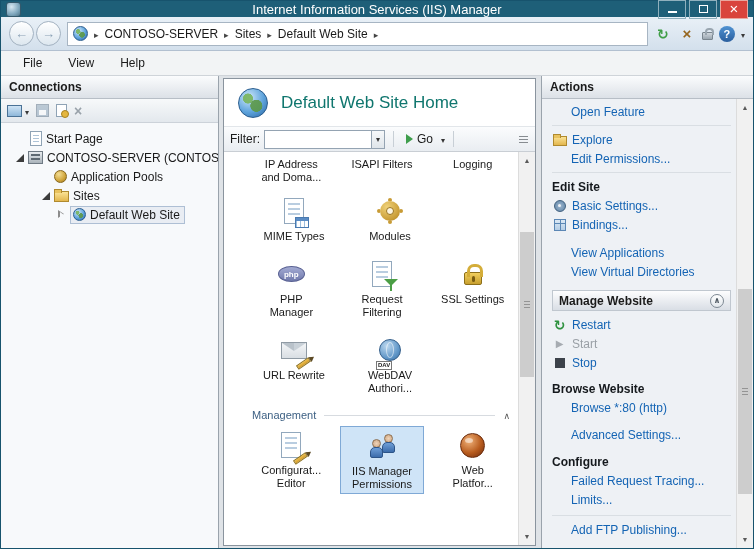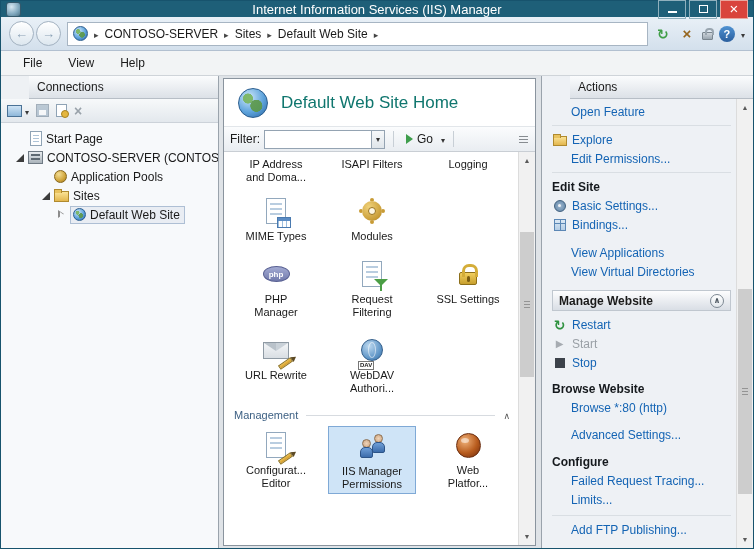--- a/index.html
+++ b/index.html
@@ -36,21 +36,21 @@
   .ab-help { width:16px; height:16px; border-radius:50%; background:linear-gradient(#4e92d2,#2b5f9e); color:#fff; font-size:11px; font-weight:bold; display:flex; align-items:center; justify-content:center; }
   .ab-help::before { content:"?"; }
   .ab-caret::before { content:"\25be"; font-size:8px; color:#3a3a3a; }
 
   
   .menubar { height:25px; background:#f2f4f5; border-bottom:1px solid #cfd4d9; display:flex; align-items:center; padding:0 10px; gap:2px; flex:none; }
   .menu-item { padding:3px 12px; }
 
   
   .content { flex:1; display:flex; min-height:0; background:#dfe3e7; }
-  .phead { height:23px; background:linear-gradient(#fbfcfd,#dce1e7); border-bottom:1px solid #b7bec6; font-weight:normal; padding:4px 8px; flex:none;margin-left:28px; }
+  .phead { height:23px; background:linear-gradient(#fbfcfd,#dce1e7); border-bottom:1px solid #b7bec6; font-weight:bold; padding:4px 8px; flex:none; }
 
   
   .connections { width:218px; flex:none; border-right:1px solid #9aa3ac; background:#eef1f4; display:flex; flex-direction:column; }
   .ctoolbar { height:24px; background:linear-gradient(#f7f9fa,#e3e8ed); border-bottom:1px solid #ccd2d9; display:flex; align-items:center; padding:0 6px; gap:7px; flex:none; }
   .ct-ic { position:relative; display:inline-block; }
   .ct-ic.connect { width:15px; height:12px; background:linear-gradient(#cfe4f5,#8fb8da); border:1px solid #4a7296; }
   .ct-caret::before { content:"\25be"; font-size:8px; color:#3a3a3a; margin-left:-4px; }
   .ct-ic.save { width:13px; height:13px; background:#8fa6ba; border:1px solid #64788c; opacity:.55; }
   .ct-ic.save::before { content:""; position:absolute; left:2px; bottom:1px; width:7px; height:5px; background:#fff; }
   .ct-ic.newconn { width:11px; height:13px; background:#fff; border:1px solid #8fa3b5; }
@@ -89,21 +89,21 @@
   .finput { width:108px; height:19px; border:1px solid #94a3b2; background:#fff; font-family:inherit; font-size:12px; padding:0 3px; }
   .fcaret { width:13px; height:19px; border:1px solid #94a3b2; border-left:none; background:linear-gradient(#f6f8fa,#dfe5ea); display:flex; align-items:center; justify-content:center; margin-left:-4px; }
   .fcaret::before { content:"\25be"; font-size:8px; color:#333; }
   .vsep { width:1px; height:16px; background:#c8cfd6; margin:0 4px; }
   .gobtn { display:flex; align-items:center; gap:4px; padding:2px 4px; }
   .goarrow { width:0; height:0; border-top:5px solid transparent; border-bottom:5px solid transparent; border-left:7px solid #3f9e4c; }
   .gocaret::before { content:"\25be"; font-size:8px; color:#333; }
   .grip { width:11px; height:9px; margin-left:auto; background:repeating-linear-gradient(to bottom,#878c91 0 1px, transparent 1px 3px); background-size:9px 7px; background-position:center; background-repeat:no-repeat; }
 
   .features-area { flex:1; position:relative; overflow:hidden; }
-  .features-content { position:absolute; inset:0 17px 0 0; padding:4px 0 12px 4px; }
+  .features-content { position:absolute; inset:0 17px 0 0; padding:4px 0 12px 4px;margin-left:18px; }
   .frow { display:flex; }
   .fcell { width:96px; display:flex; flex-direction:column; align-items:center; text-align:center; padding:2px 0; }
   .fcell.sel { background:#cfe4f7; border:1px solid #7fa9d6; width:88px; margin:0 4px; }
   .fi { width:34px; height:34px; display:flex; align-items:center; justify-content:center; position:relative; margin-bottom:2px; }
   .flabel { font-size:11px; line-height:13px; white-space:pre-line; }
   .mb10 { margin-bottom:10px; } .mb6 { margin-bottom:6px; }
 
   .mgmt { display:flex; align-items:center; padding:6px 8px 5px 6px; color:#3e6184; font-size:11px; }
   .mgmt-line { flex:1; height:1px; background:#d7dbe0; margin-left:8px; }
   .mgmt-chev::before { content:"\2227"; font-size:9px; color:#555; margin-left:8px; }

